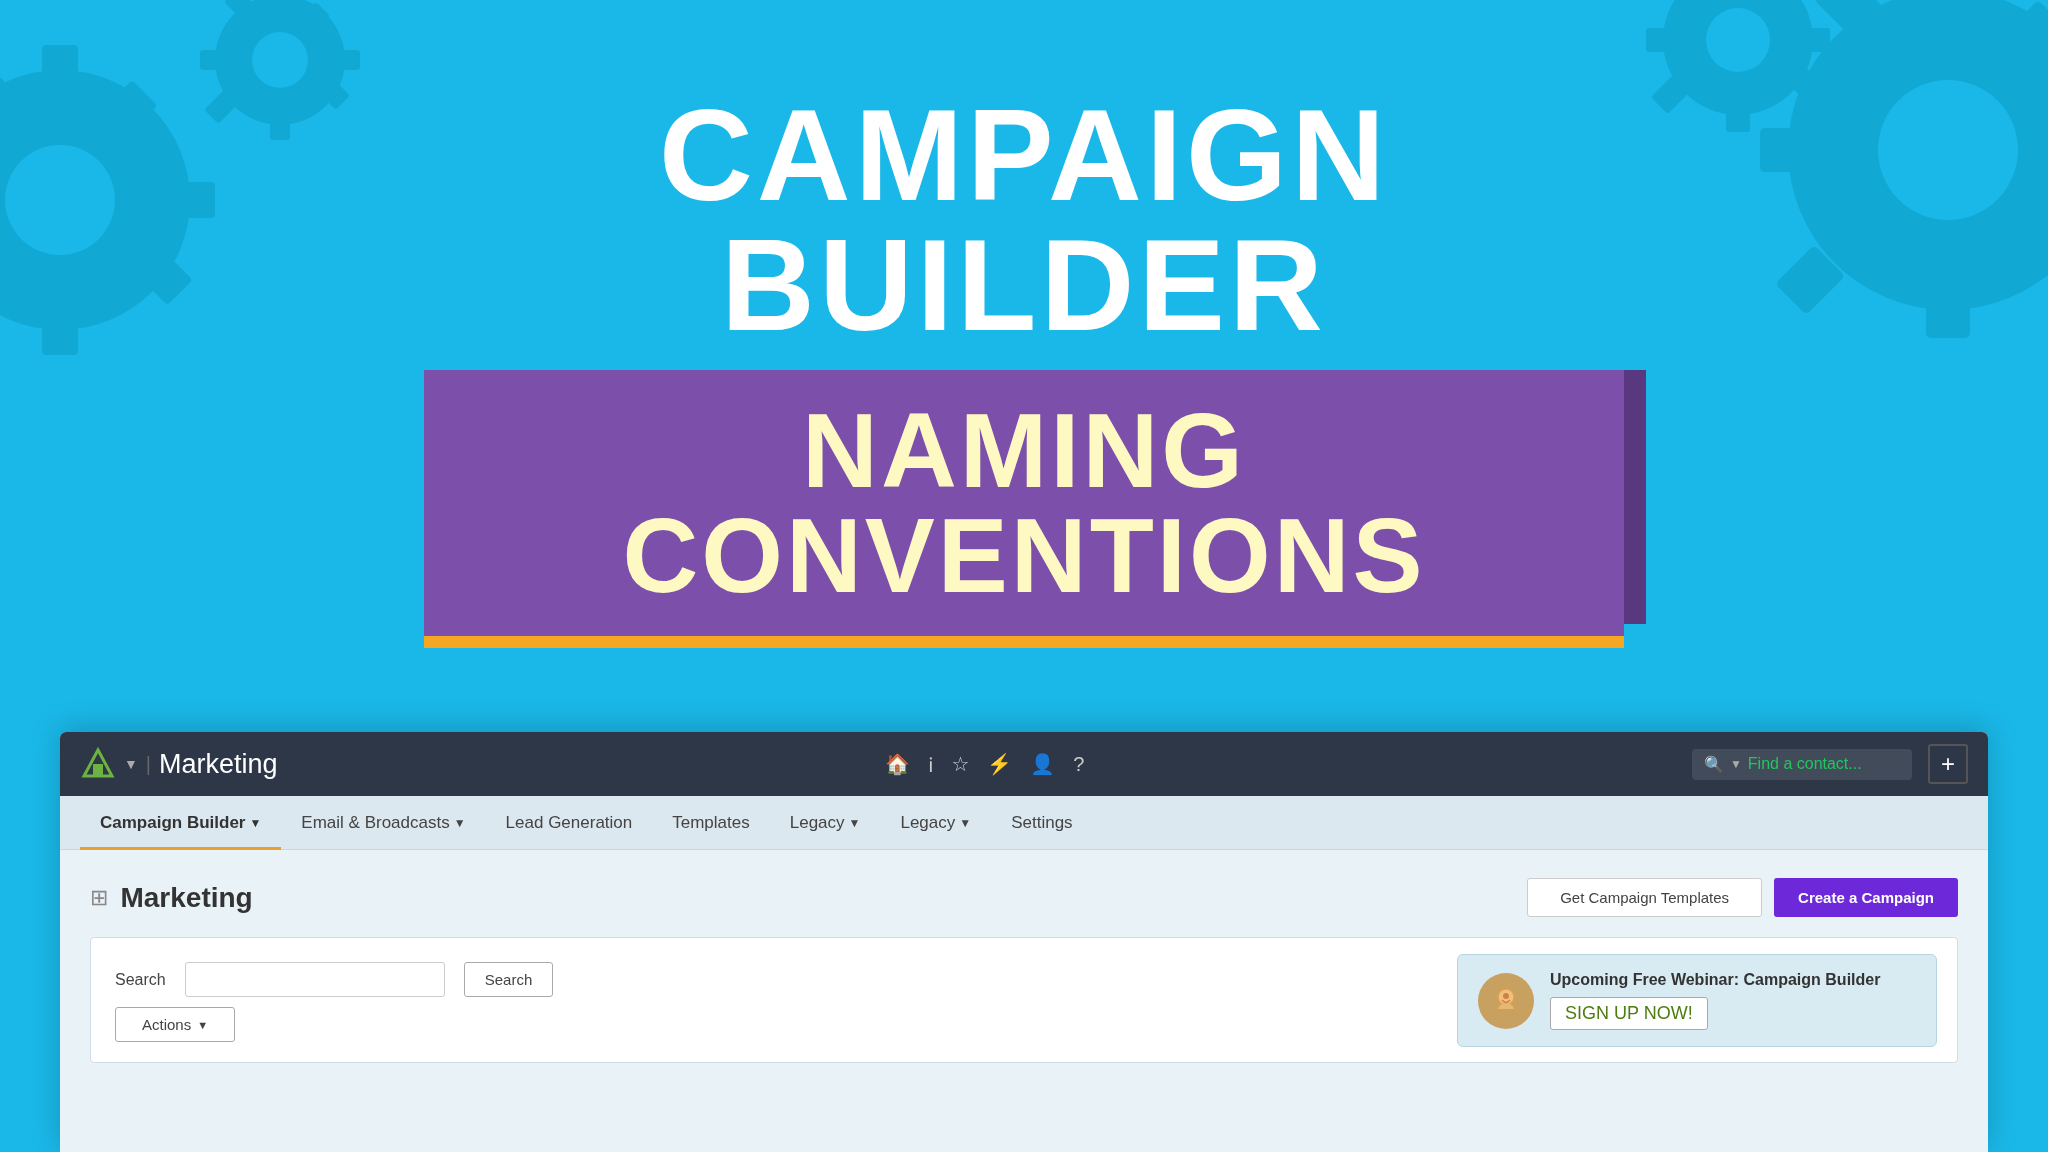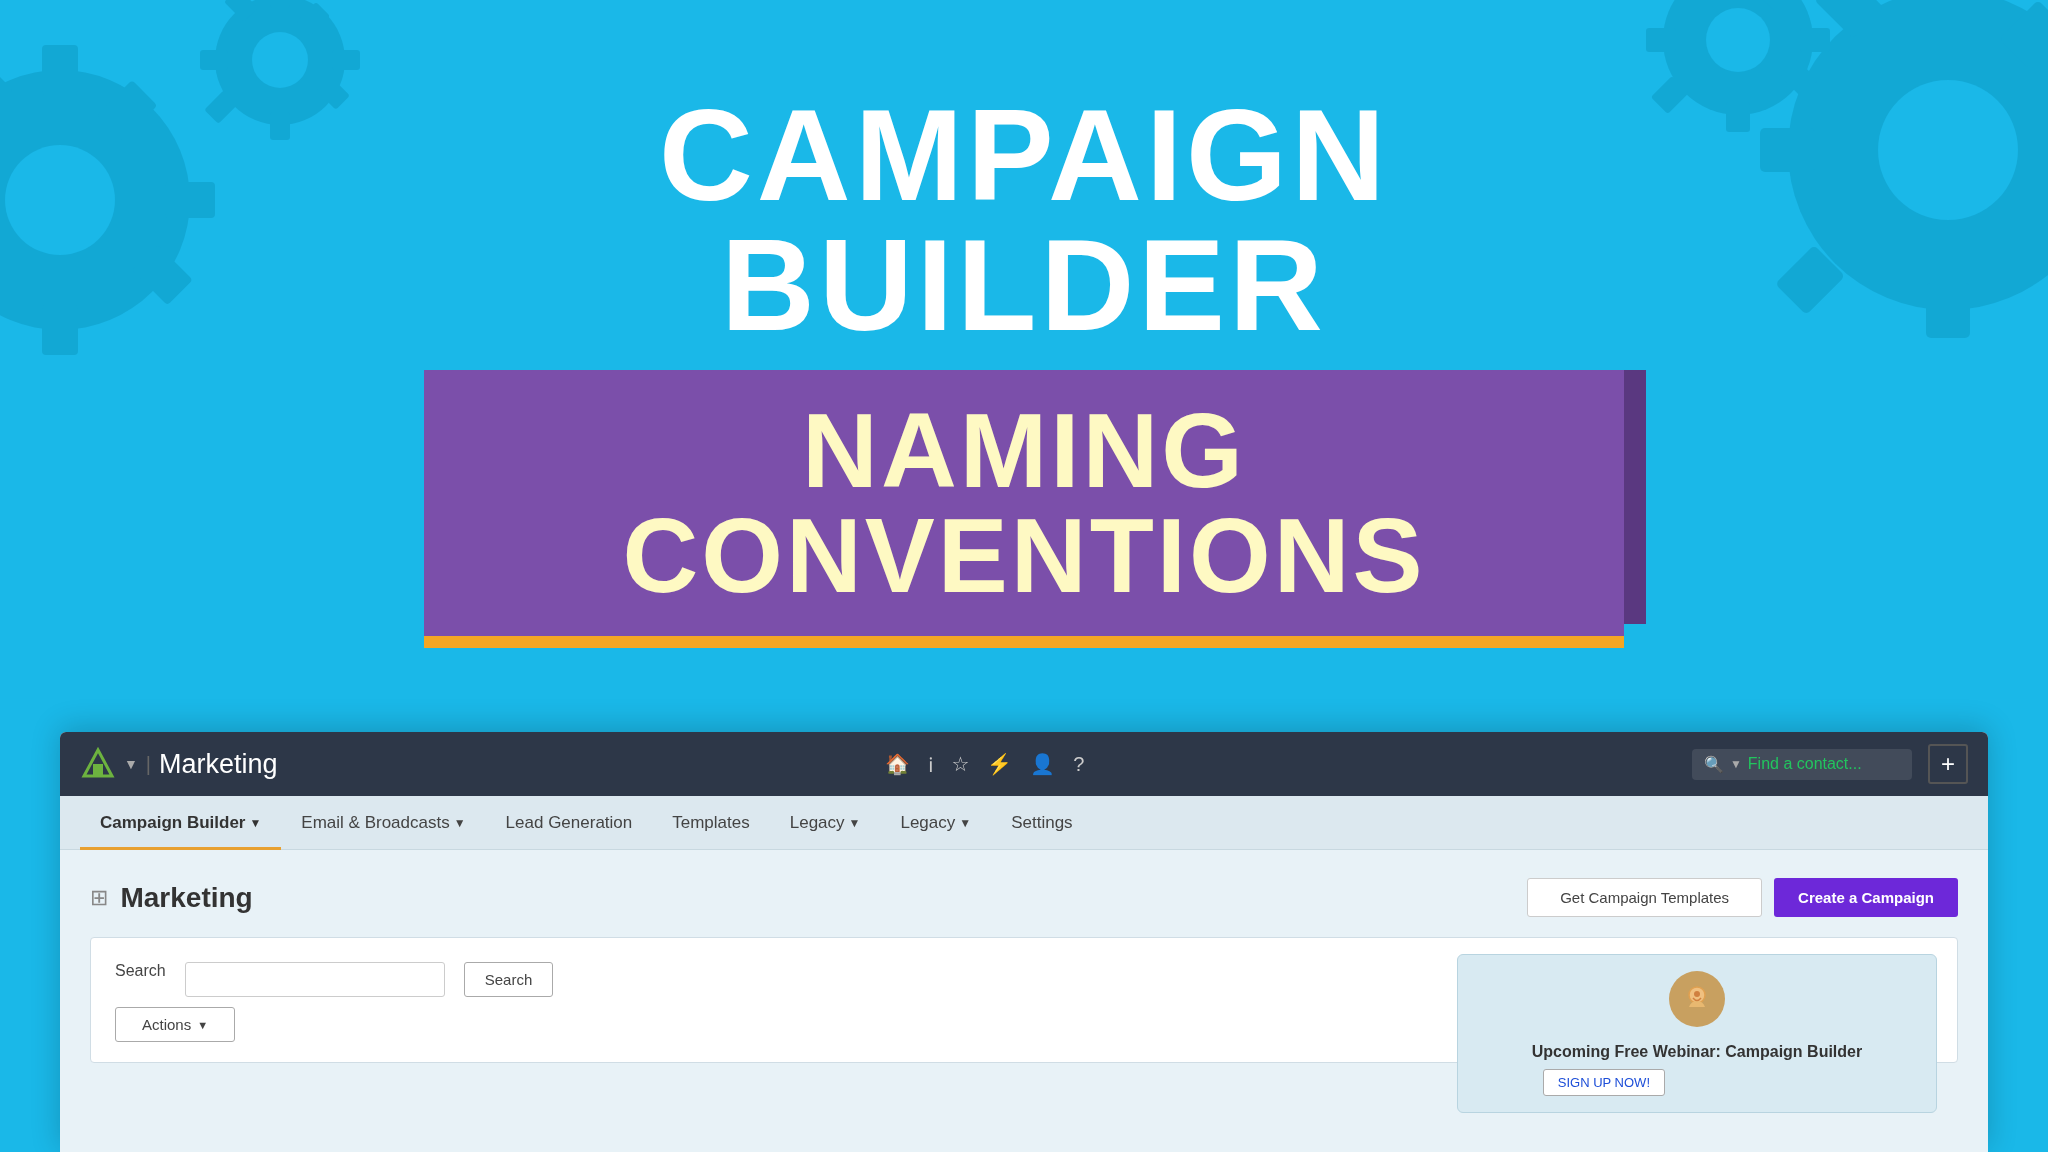--- a/index.html
+++ b/index.html
@@ -273,20 +273,21 @@
     .search-row {
       display: flex;
       align-items: center;
       gap: 10px;
       flex-direction: column;
       align-items: flex-start;
     }
 
     .search-input-group {
       display: flex;
+      align-items: center;
       gap: 19px;
     }
 
     .search-label {
       font-size: 16px;
       color: #444;
     }
 
     .search-input {
       border: 1px solid #ccc;
@@ -325,21 +326,20 @@
       right: 20px;
       top: 16px;
       background: #d8eaf2;
       border: 1px solid #b8d4e0;
       border-radius: 6px;
       padding: 16px 20px;
       display: flex;
       align-items: center;
       gap: 16px;
       width: 480px;
-      flex-direction: column;
     }
 
     .webinar-icon {
       width: 56px;
       height: 56px;
       background: #c8a060;
       border-radius: 50%;
       display: flex;
       align-items: center;
       justify-content: center;
@@ -355,25 +355,24 @@
       font-size: 16px;
       font-weight: 600;
       color: #333;
       margin-bottom: 8px;
     }
 
     .webinar-signup-btn {
       background: white;
       border: 1px solid #aaa;
       padding: 5px 14px;
-      font-size: 13px;
-      color: #1d4ed8;
-      cursor: pointer;
-      border-radius: 3px;
-      margin-left: 11px;
+      font-size: 18px;
+      color: #4d7c0f;
+      cursor: pointer;
+      border-radius: 3px;
     }
 
     
     .gear-svg {
       fill: #0d9bc5;
     }
   </style>
 </head>
 <body>
 

